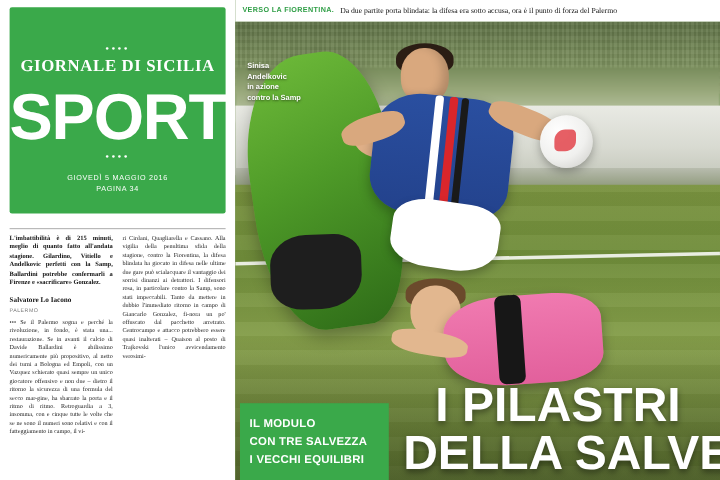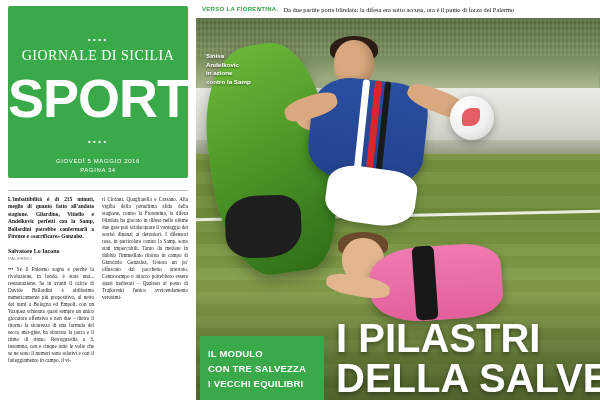--- a/index.html
+++ b/index.html
@@ -46,32 +46,32 @@
   }
   .mast-dots {
     font-size: 9px;
     letter-spacing: 2px;
     line-height: 8px;
     margin-bottom: 4px;
   }
   .mast-giornale {
     font-family: "Liberation Serif", serif;
     font-size: 14px;
-    font-weight: normal;
+    font-weight: bold;
     letter-spacing: 0.5px;
     margin-bottom: 2px;
   }
   .mast-sport {
     font-family: "Liberation Sans", sans-serif;
     font-weight: bold;
     font-size: 54px;
     line-height: 56px;
     letter-spacing: -1px;
     margin-top: 6px;
-    margin-bottom: 12px;
+    margin-bottom: 0;
   }
   .mast-dots2 {
     font-size: 9px;
     letter-spacing: 2px;
     line-height: 9px;
     margin-bottom: 10px;
   }
   .mast-date {
     font-family: "Liberation Sans", sans-serif;
     font-size: 6px;
@@ -461,21 +461,21 @@
     transform: rotate(10deg);
   }
 
   
   .headline-wrap {
     position: absolute;
     left: 140px;
     top: 300px;
     width: 264px;
     z-index: 30;
-    text-align: left;
+    text-align: center;
     padding-right: 6px;
     box-sizing: border-box;
   }
   .headline-1, .headline-2 {
     font-family: "Liberation Sans", sans-serif;
     font-weight: bold;
     color: #ffffff;
     letter-spacing: 0px;
     line-height: 40px;
     font-size: 40px;

